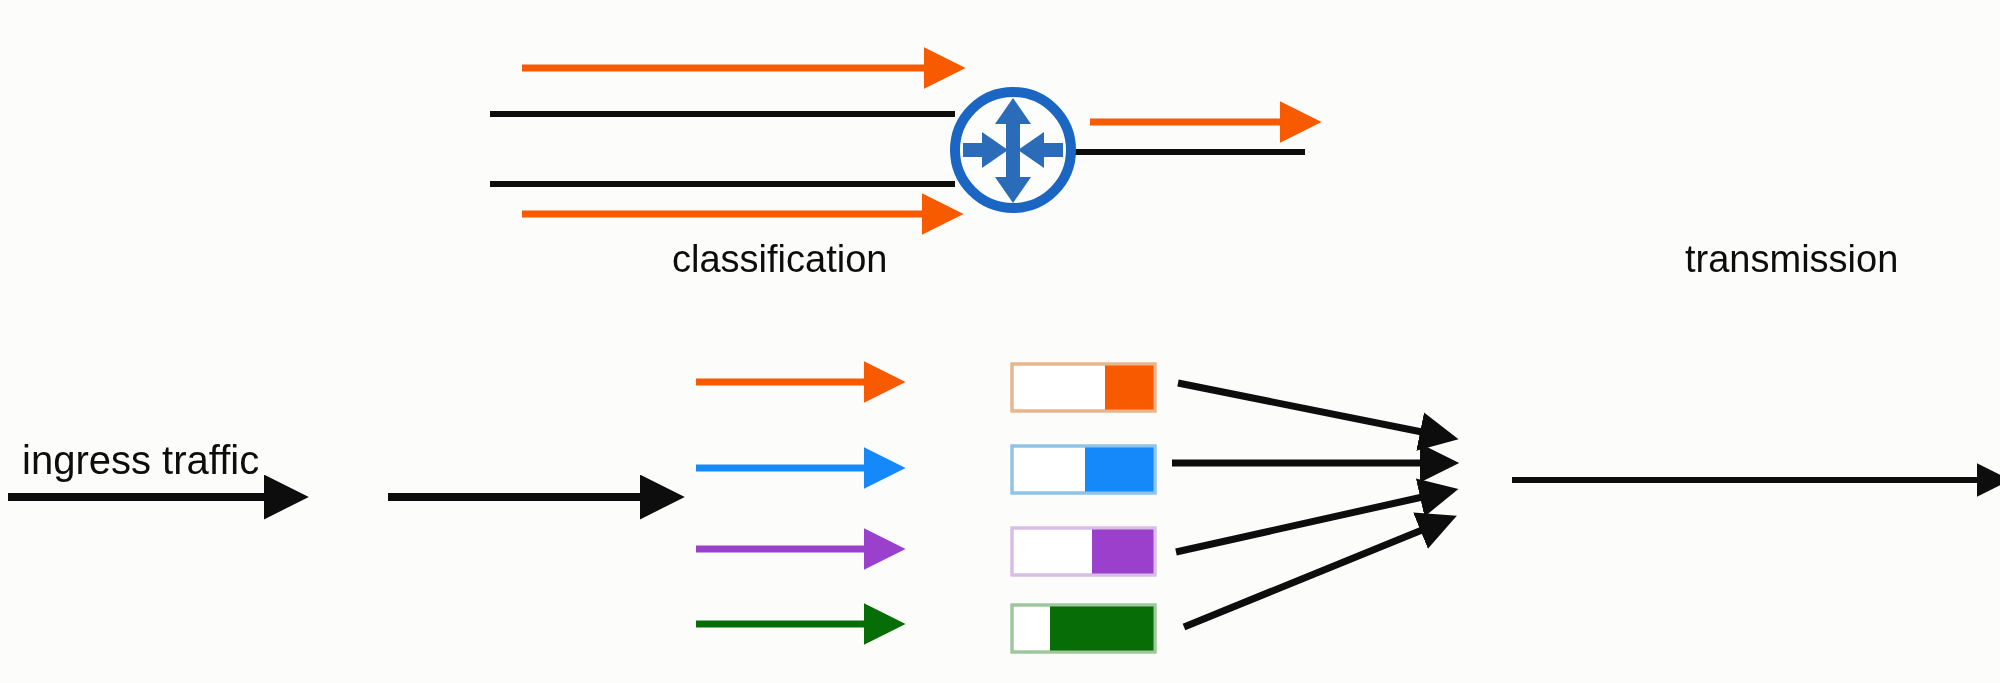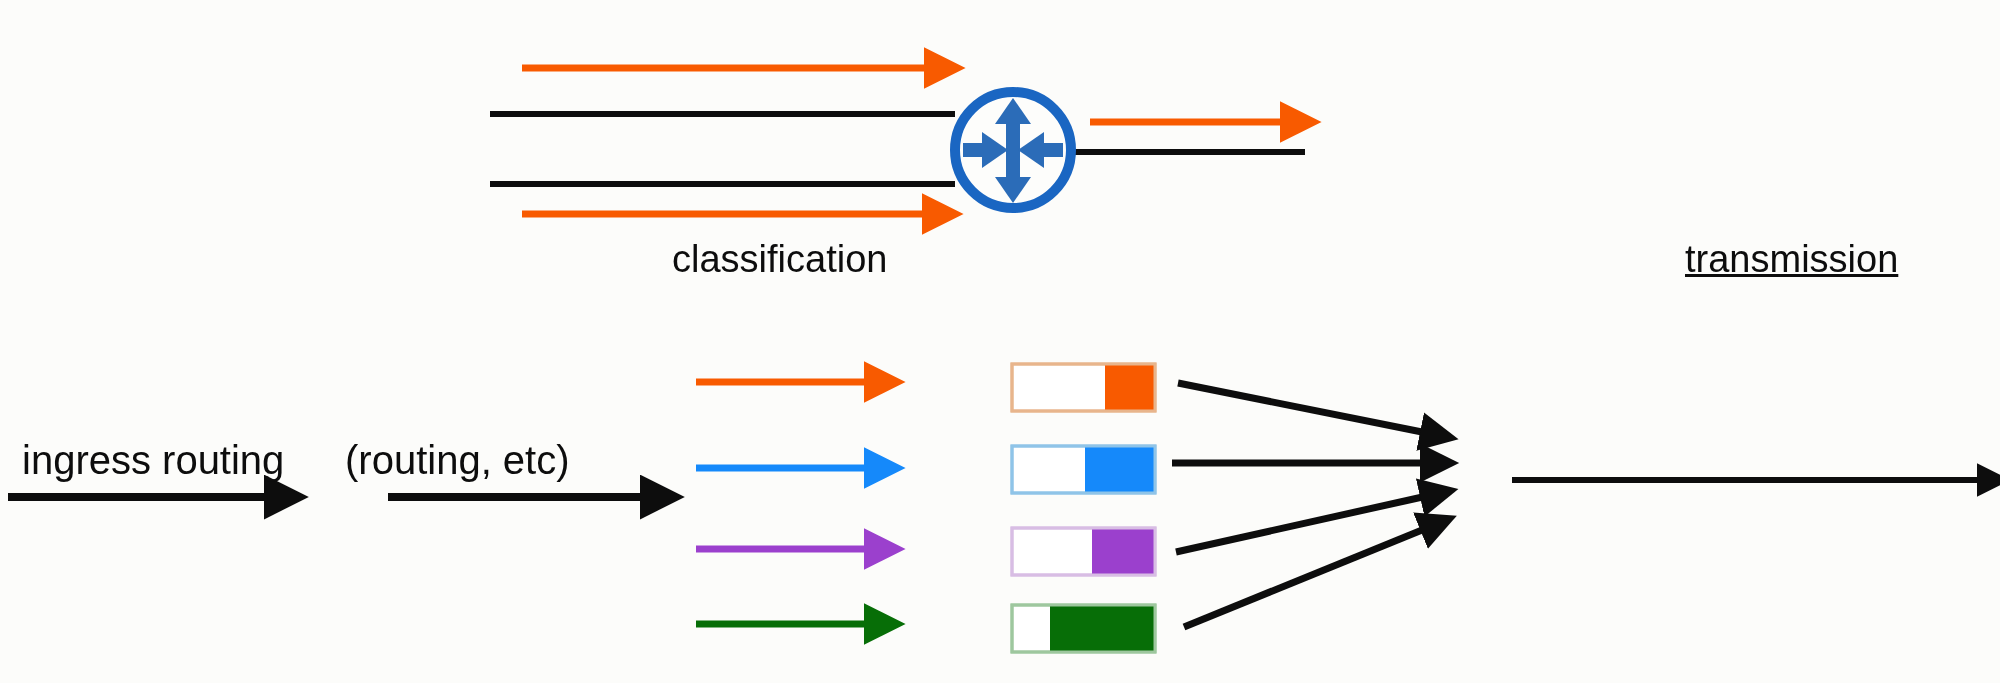--- a/index.html
+++ b/index.html
@@ -119,18 +119,17 @@
       </g>
       <g>
         <rect x="1012" y="605" width="143" height="47" fill="#ffffff" stroke="#9ec79e" stroke-width="3"></rect>
         <rect x="1050" y="605" width="105" height="47" fill="#076e07"></rect>
         <rect x="1012" y="605" width="143" height="47" fill="none" stroke="#9ec79e" stroke-width="3"></rect>
       </g>
     </g>
   </svg>
 
   <div class="lbl stage-label" style="left:672px;top:238px;">classification</div>
-  <div class="lbl stage-label" style="left:1685px;top:238px;text-decoration:underline;">transmission</div>
+  <div class="lbl stage-label" style="left:1685px;top:238px;">transmission</div>
 
-  <div class="lbl flow-label" style="left:22px;top:438px;">ingress routing</div>
-  <div class="lbl flow-label" style="left:345px;top:438px;">(routing, etc)</div>
+  <div class="lbl flow-label" style="left:22px;top:438px;">ingress traffic</div>
 
 </div>
 
 </body></html>

